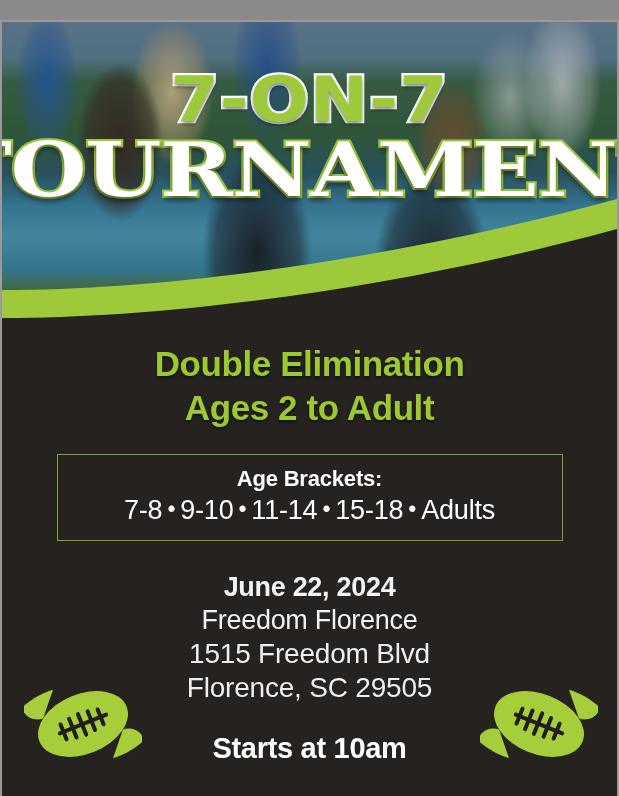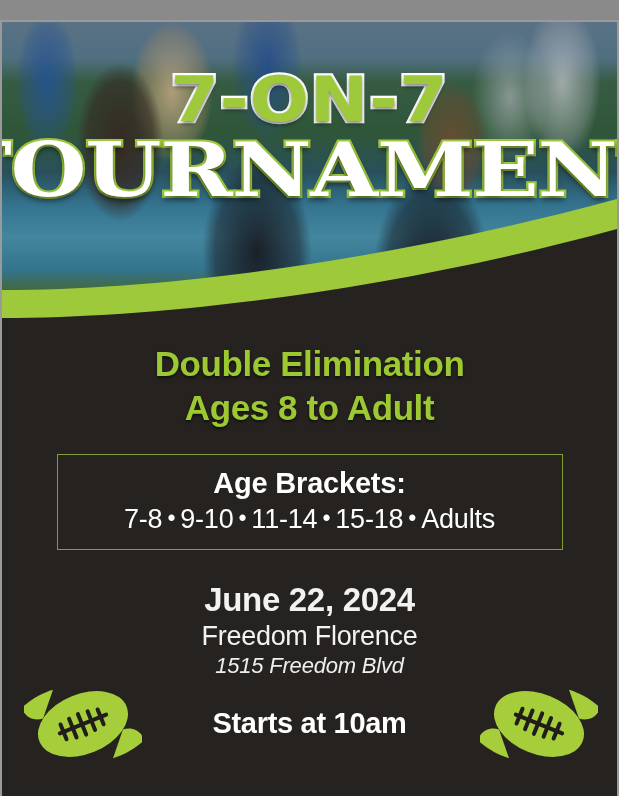--- a/index.html
+++ b/index.html
@@ -119,21 +119,21 @@
 
   .bracket-box {
     margin:24px auto 0;
     width:506px;
     border:1.5px solid #7e9f31;
     padding:11px 8px 13px;
   }
   .bracket-title {
     color:#ffffff;
     font-weight:700;
-    font-size:29px;
+    font-size:22px;
     line-height:1.22;
     letter-spacing:-.2px;
   }
   .bracket-list {
     color:#ffffff;
     font-weight:400;
     font-size:27px;
     line-height:1.26;
     letter-spacing:-.2px;
     white-space:nowrap;
@@ -142,38 +142,37 @@
     display:inline-block;
     padding:0 5px;
     font-size:23px;
     vertical-align:2px;
   }
 
   .when {
     margin-top:30px;
     color:#f2f2f2;
     font-weight:700;
-    font-size:33px;
+    font-size:27px;
     line-height:1.22;
     letter-spacing:-.3px;
   }
   .venue {
     color:#f2f2f2;
     font-weight:400;
     font-size:27px;
     line-height:1.22;
     letter-spacing:-.3px;
   }
   .addr {
     color:#eeeeee;
     font-weight:400;
-    font-size:22px;
-    line-height:1.22;
-    letter-spacing:-.2px;
-    font-style:italic;
+    font-size:28px;
+    line-height:1.22;
+    letter-spacing:-.2px;
   }
   .starts {
     margin-top:27px;
     color:#ffffff;
     font-weight:700;
     font-size:29px;
     letter-spacing:-.3px;
   }
   .rate {
     margin-top:15px;
@@ -213,33 +212,34 @@
 
     <path d="M0,268 C170,268 400,236 619,176 L619,236 C400,300 170,330 0,330 Z" fill="#9ec93a"></path>
 
     <path d="M0,296 C170,296 400,266 619,206 L619,796 L0,796 Z" fill="#262220"></path>
   </svg>
 
   <div class="body">
 
     <div class="headline">
       <div>Double Elimination</div>
-      <div>Ages 8 to Adult</div>
+      <div>Ages 2 to Adult</div>
     </div>
 
     <div class="bracket-box">
       <div class="bracket-title">Age Brackets:</div>
       <div class="bracket-list">
         <span>7-8</span><span class="sep">•</span><span>9-10</span><span class="sep">•</span><span>11-14</span><span class="sep">•</span><span>15-18</span><span class="sep">•</span><span>Adults</span>
       </div>
     </div>
 
     <div class="when">June 22, 2024</div>
     <div class="venue">Freedom Florence</div>
     <div class="addr">1515 Freedom Blvd</div>
+    <div class="addr">Florence, SC 29505</div>
 
     <div class="starts">Starts at 10am</div>
 
   </div>
 
   <svg class="ball ball-left" viewBox="0 0 118 104">
     <g transform="rotate(-22 59 52)">
 
       <path d="M8,14 C22,9 34,8 44,9 L24,32 C14,31 8,24 8,14 Z" fill="#a5ce3a"></path>
       <path d="M110,90 C96,95 84,96 74,95 L94,72 C104,73 110,80 110,90 Z" fill="#a5ce3a"></path>

